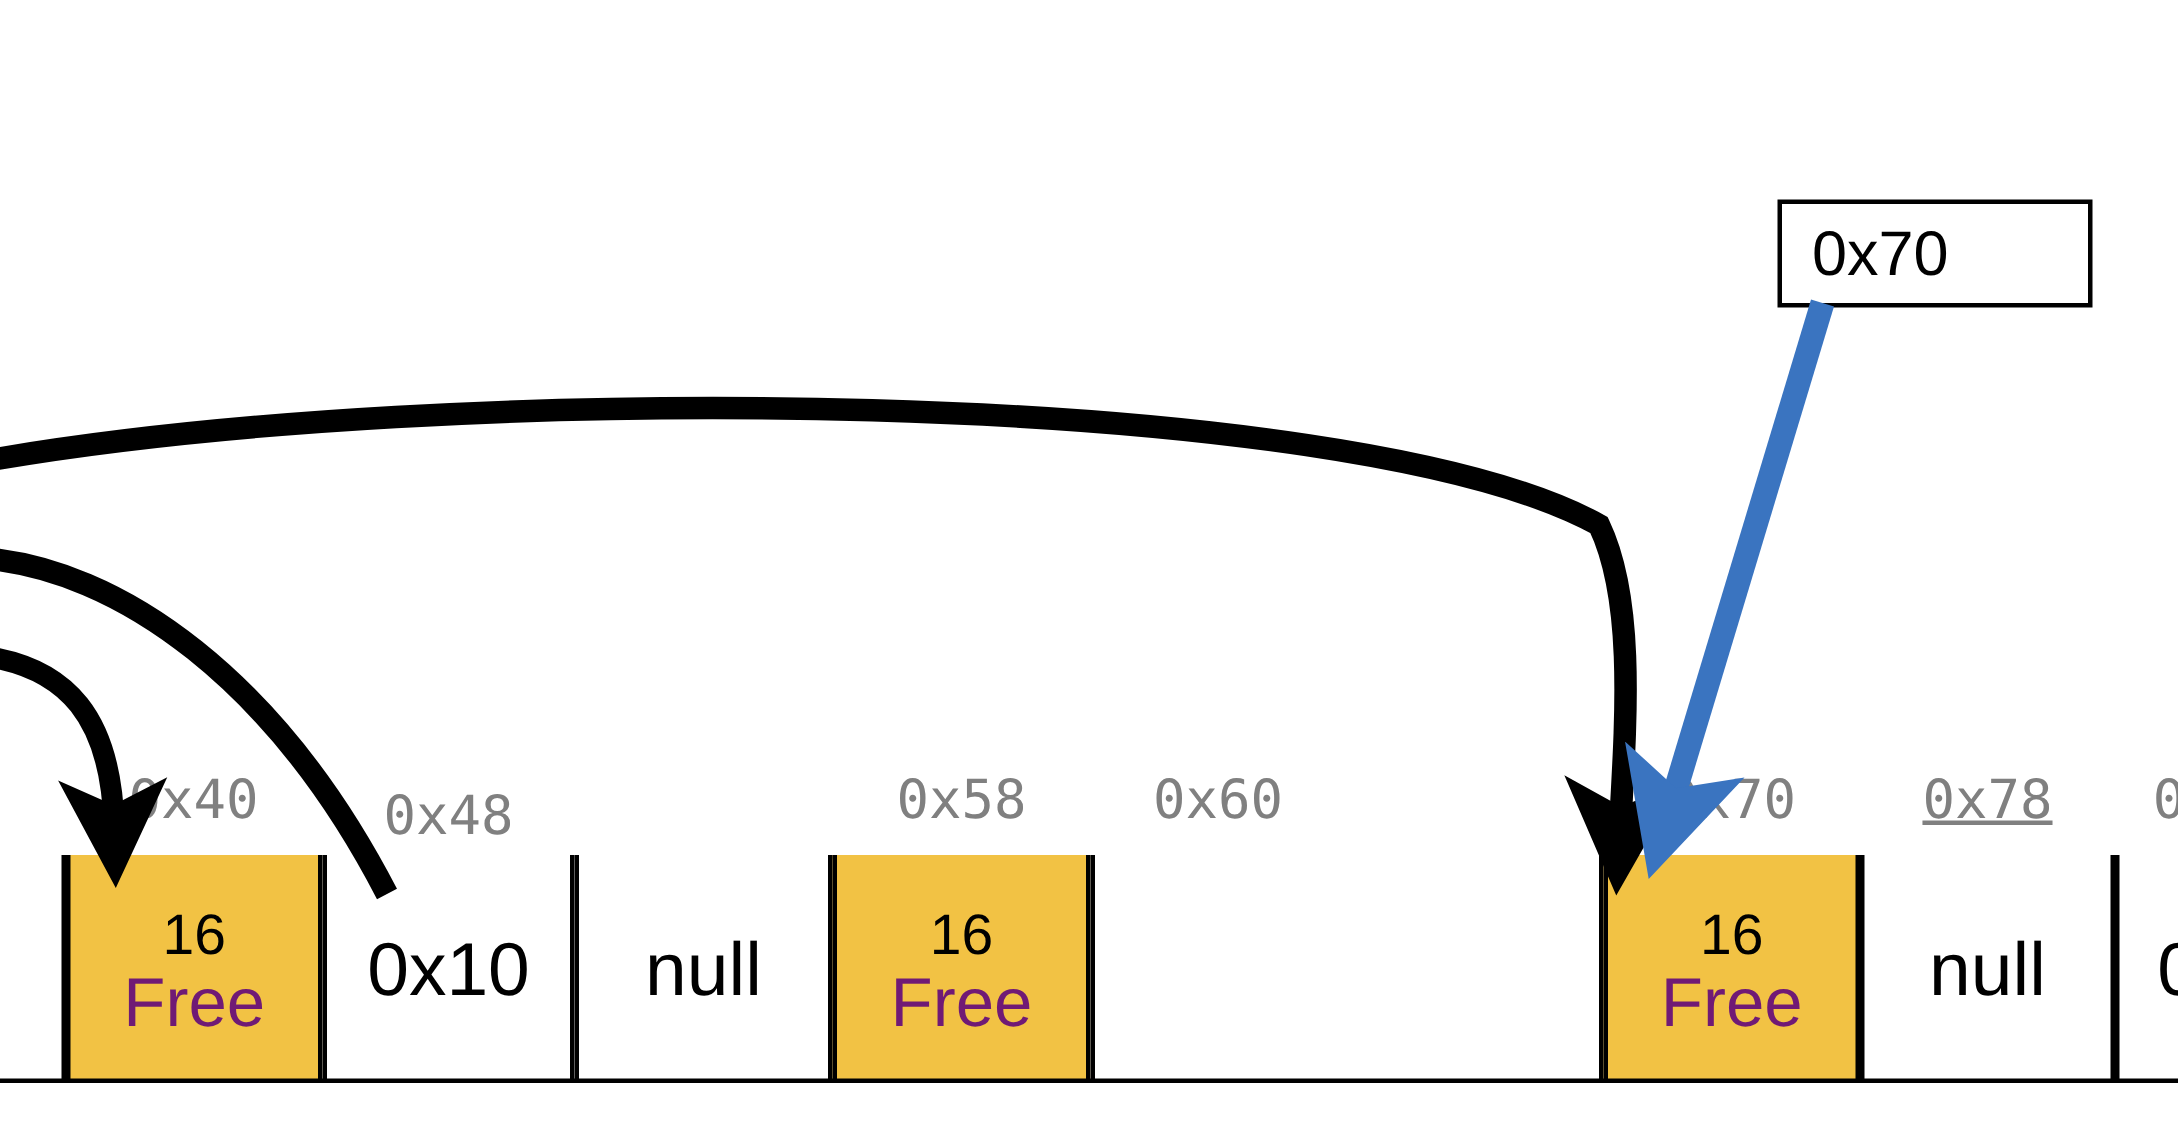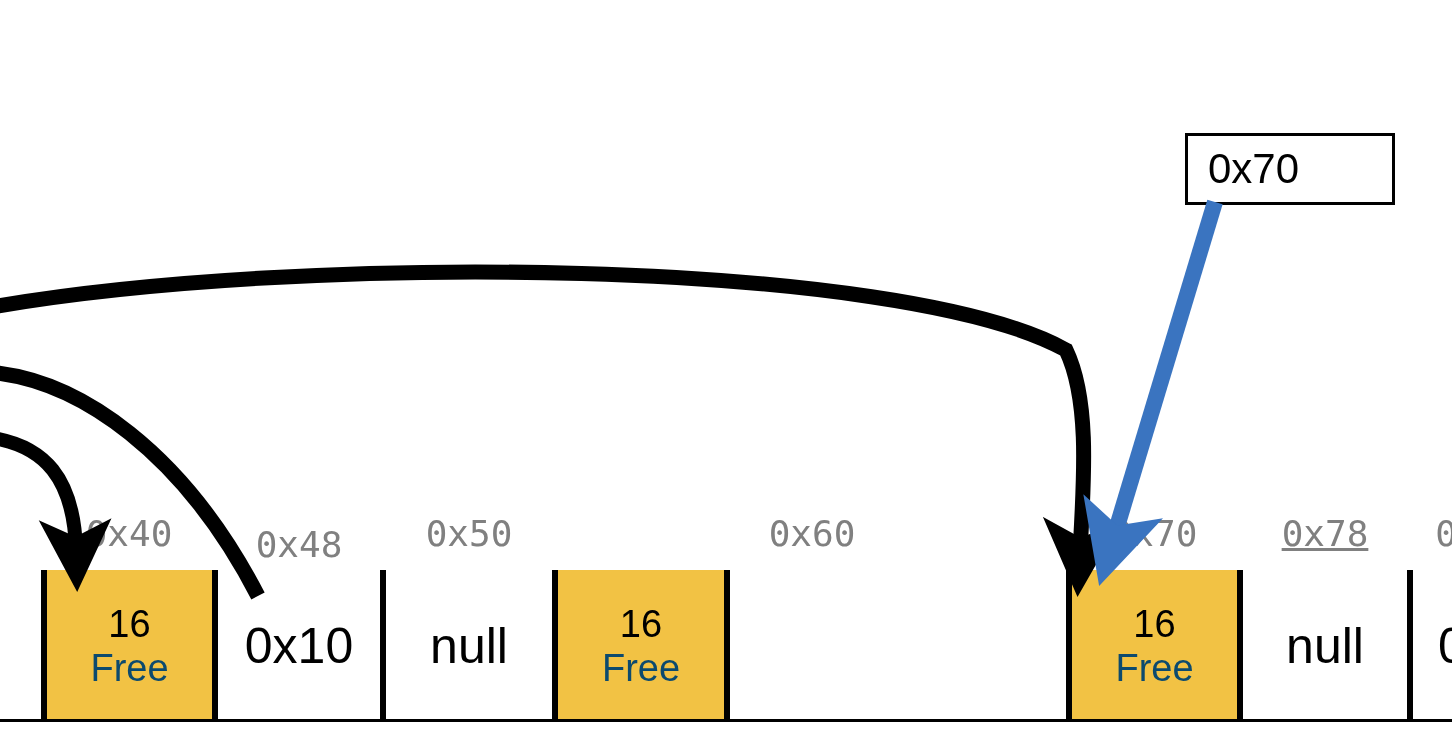--- a/index.html
+++ b/index.html
@@ -36,21 +36,21 @@
   .memrow{position:absolute;left:0;top:570px;width:1452px;height:152px;}
   .cell{
     position:absolute;top:0;height:152px;box-sizing:border-box;
     border-left:3px solid #000;border-right:3px solid #000;
     background:#ffffff;
     display:flex;flex-direction:column;align-items:center;justify-content:center;
     overflow:hidden;
   }
   .cell.free,.cell.used{background:#F2C244;}
   .cell .l1{font-size:38px;line-height:44px;color:#000;white-space:nowrap;}
-  .cell .l2{font-size:38px;line-height:44px;color:#0c4a6e;white-space:nowrap;}
+  .cell .l2{font-size:46px;line-height:44px;color:#701a75;white-space:nowrap;}
   .cell .single{font-size:50px;line-height:44px;color:#000;white-space:nowrap;}
   .rowline{position:absolute;left:0;width:1452px;height:3px;background:#000;}
   .rowline.top{top:570px;}
   .rowline.bot{top:719px;}
 
   svg.overlay{position:absolute;left:0;top:0;width:1452px;height:748px;
               pointer-events:none;overflow:visible;}
 </style>
 </head>
 <body>
@@ -58,21 +58,21 @@
 <div id="stage">
 
 
   <div class="callout-box">
     <span class="val">0x70</span>
   </div>
 
   <div class="ruler">
       <div class="addr" style="left: 29px; width: 200px;">0x40</div>
       <div class="addr" style="left: 199px; width: 200px; margin-top: 11px;">0x48</div>
-      <div class="addr" style="left: 369px; width: 200px;">0x50</div>
+      <div class="addr" style="left: 541px; width: 200px;">0x58</div>
       <div class="addr" style="left: 712px; width: 200px;">0x60</div>
       <div class="addr" style="left: 1054px; width: 200px;">0x70</div>
       <div class="addr" style="left: 1225px; width: 200px; text-decoration: underline;">0x78</div>
       <div class="addr" style="left: 1346px; width: 200px;">0</div>
     </div>
 
   <div class="rowline top"></div>
   <div class="memrow">
       <div class="cell" style="left: -40px; width: 84px;"></div>
       <div class="cell free" style="left: 44px; width: 171px;">

